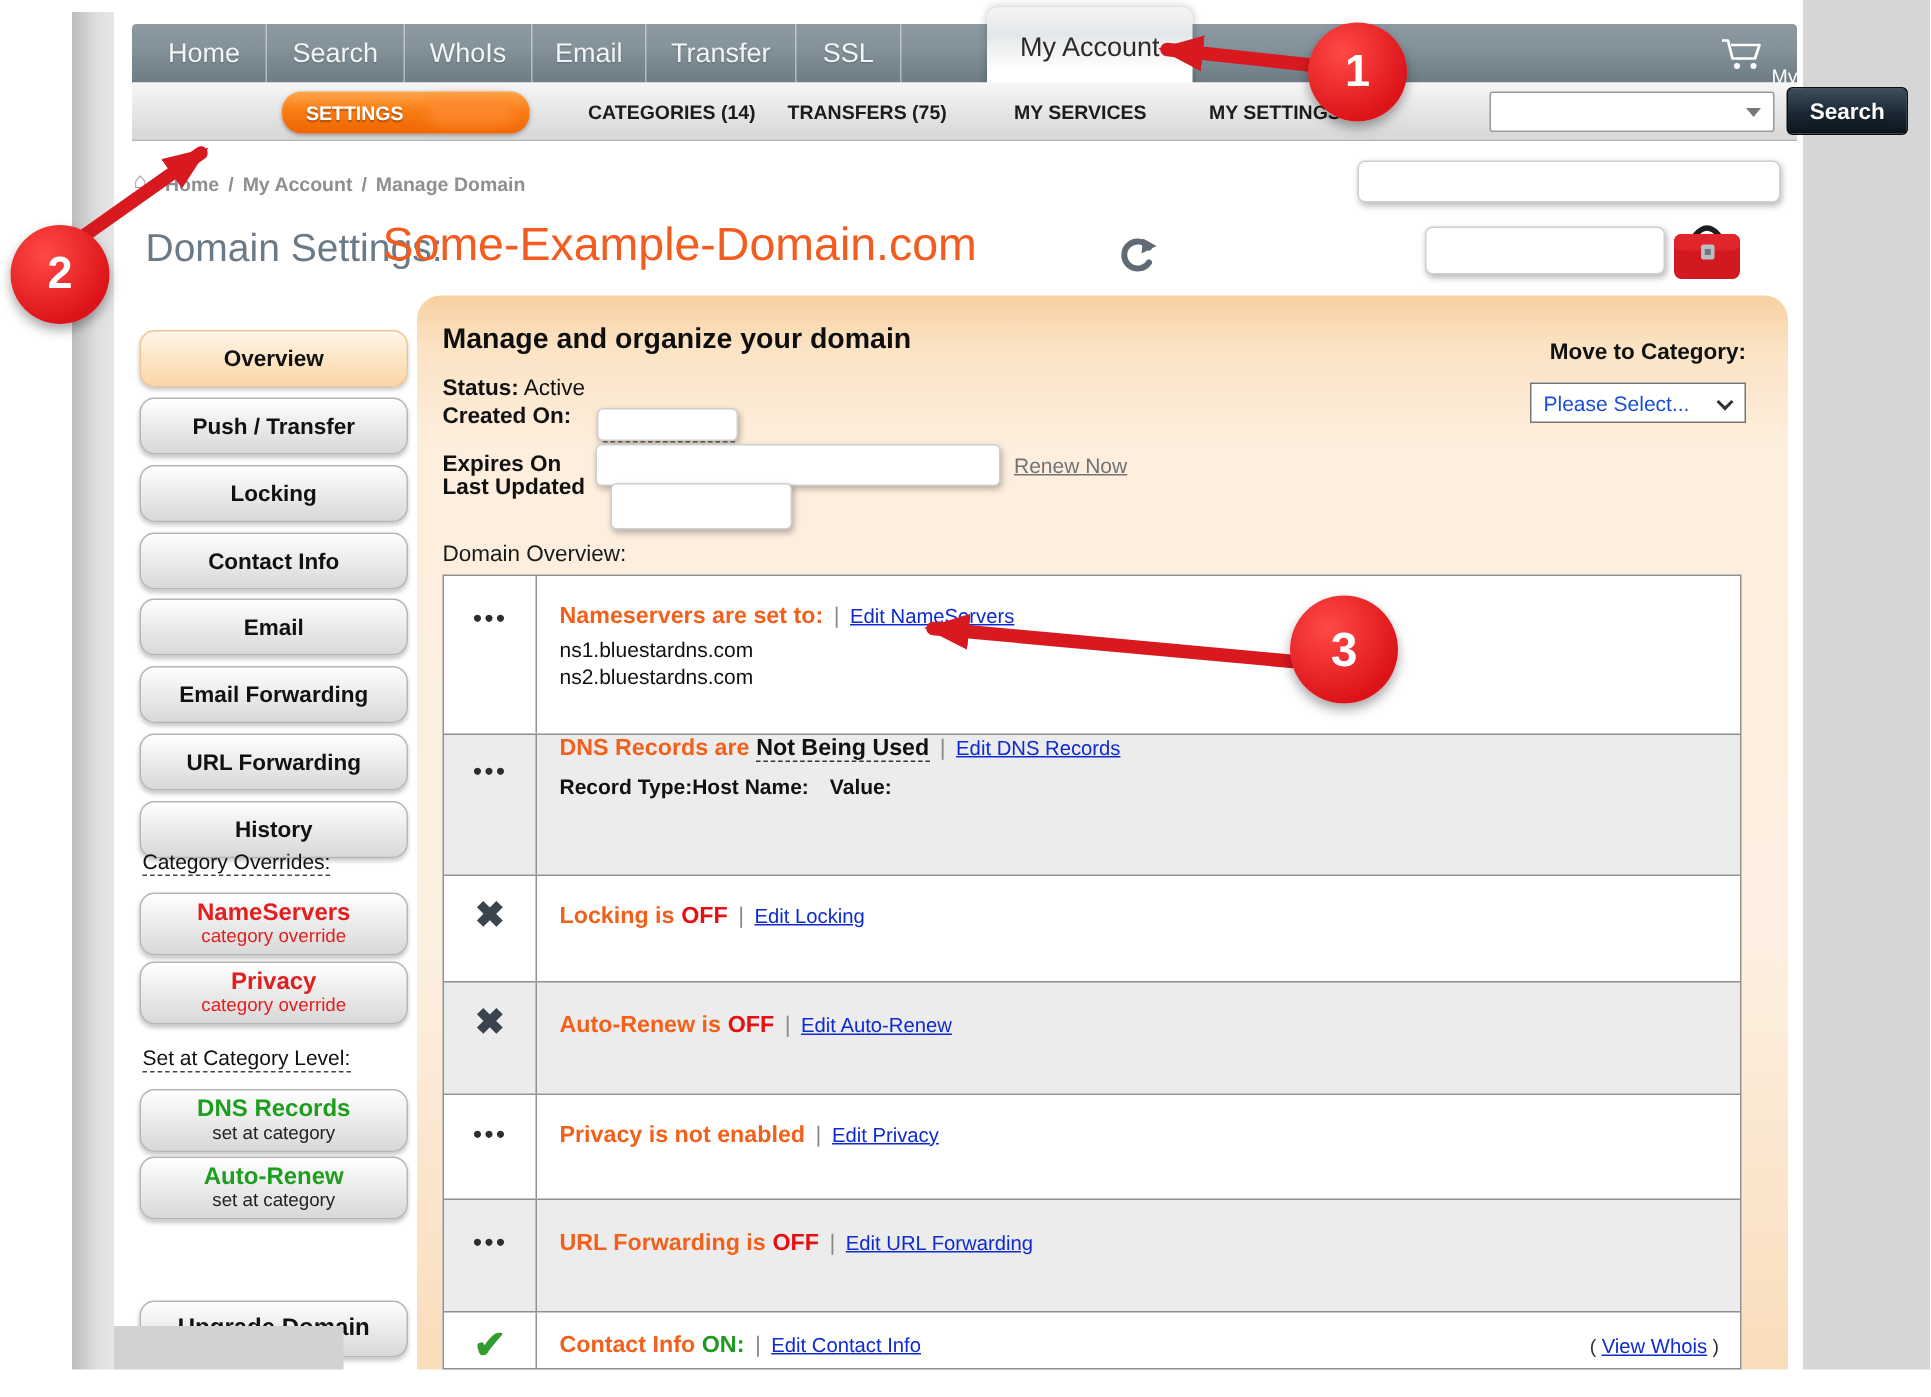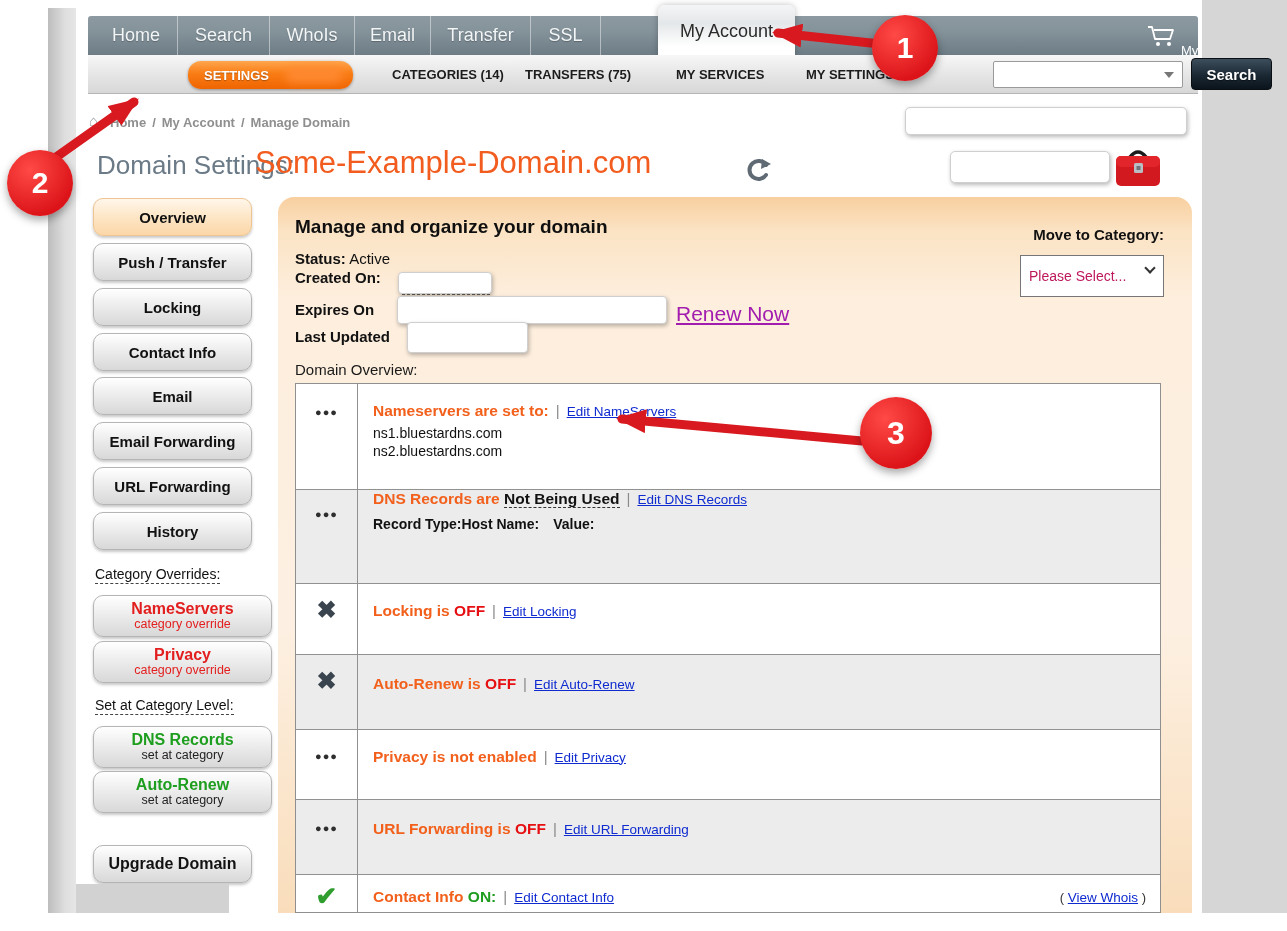--- a/index.html
+++ b/index.html
@@ -59,46 +59,46 @@
   .title-domain { position:absolute; left:255px; top:145px; font-size:31px; color:#f25c1e; }
   .refresh-svg { position:absolute; left:746px; top:157px; cursor:pointer; }
   .toolbox-svg { position:absolute; left:1112px; top:144px; cursor:pointer; }
 
   
   .panel { position:absolute; left:278px; top:197px; width:914px; height:716px;
            border-radius:16px 16px 0 0;
            background:linear-gradient(180deg,#f8cf9f 0px,#fbe3c4 34px,#fdeedd 100px,#fdf0e2 60%,#f9ddbb 100%); }
 
   
-  .side-btn { position:absolute; left:93px; width:159px; height:38px; border:1px solid #b5b5b5; border-radius:10px;
+  .side-btn { position:absolute; left:93px; width:179px; height:38px; border:1px solid #b5b5b5; border-radius:10px;
            background:linear-gradient(180deg,#ffffff,#ededed 45%,#d8d8d8); box-shadow:0 2px 3px rgba(0,0,0,.22);
            display:flex; align-items:center; justify-content:center; font-size:15px; font-weight:bold; color:#111;
-           cursor:pointer; }
+           cursor:pointer;margin-top:22px; }
   .side-btn.active { background:linear-gradient(180deg,#fff6ea,#fde4c2 55%,#fbd7a8); border-color:#eec492; }
   .side-head { position:absolute; left:95px; font-size:14px; color:#111; border-bottom:1px dashed #444;
            padding-bottom:1px; cursor:pointer; }
   .side-btn2 { position:absolute; left:93px; width:179px; height:42px; border:1px solid #b5b5b5; border-radius:10px;
            background:linear-gradient(180deg,#ffffff,#ededed 45%,#d8d8d8); box-shadow:0 2px 3px rgba(0,0,0,.22);
            display:flex; flex-direction:column; align-items:center; justify-content:center; line-height:1.05;
            cursor:pointer; }
   .ttl-red { font-size:16px; font-weight:bold; color:#e31e1e; }
   .sub-red { font-size:12.5px; color:#e31e1e; }
   .ttl-grn { font-size:16px; font-weight:bold; color:#1e9e1e; }
   .sub-blk { font-size:12.5px; color:#222; }
   .gray-cut { position:absolute; left:76px; top:884px; width:153px; height:29px; background:#d2d2d2; }
 
   
   .m-head { position:absolute; left:295px; top:216px; font-size:19px; font-weight:bold; color:#0f0f0f; }
   .m-line { position:absolute; left:295px; font-size:15px; color:#111; }
   .m-line b { font-weight:bold; }
   .dash-u { position:absolute; left:402px; top:294px; width:88px; border-bottom:1px dashed #666; }
-  .renew { position:absolute; left:676px; top:302px; font-size:21px; color:#a21caf; text-decoration:underline; cursor:pointer; }
+  .renew { position:absolute; left:676px; top:302px; font-size:14px; color:#737373; text-decoration:underline; cursor:pointer; }
   .mv-label { position:absolute; left:950px; top:226px; width:214px; text-align:right; font-size:15px; font-weight:bold; color:#111; }
-  .mv-select { position:absolute; left:1020px; top:255px; width:144px; height:42px; background:#fff;
-           border:1px solid #767676; font-size:14px; color:#be185d; display:flex; align-items:center; padding-left:8px; cursor:pointer; }
+  .mv-select { position:absolute; left:1020px; top:255px; width:144px; height:27px; background:#fff;
+           border:1px solid #767676; font-size:14px; color:#1d4ed8; display:flex; align-items:center; padding-left:8px; cursor:pointer; }
   .mv-chev { position:absolute; right:9px; top:8px; width:8px; height:8px; border-right:2px solid #333; border-bottom:2px solid #333; transform:rotate(45deg); }
 
   
   .otable { position:absolute; left:295px; top:383px; width:866px; height:530px; background:#fff;
             border:1px solid #8f8f8f; display:flex; flex-direction:column; overflow:hidden; }
   .orow { display:flex; position:relative; }
   .orow + .orow { border-top:1px solid #919191; }
   .orow.alt { background:#ececec; }
   .oicon { width:62px; flex:0 0 62px; border-right:1px solid #919191; display:flex; justify-content:center; }
   .dots { font-size:11px; letter-spacing:1px; color:#2e2e2e; padding-top:22px; }
@@ -221,21 +221,21 @@
   <div class="m-line" style="top:250px;">
     <b>Status:</b>
     <span>Active</span>
   </div>
   <div class="m-line" style="top:269px;">
     <b>Created On:</b>
   </div>
   <div class="m-line" style="top:301px;">
     <b>Expires On</b>
   </div>
-  <div class="m-line" style="top:328px;">
+  <div class="m-line" style="top:316px;">
     <b>Last Updated</b>
   </div>
   <div class="dash-u"></div>
   <div class="redact" style="left:398px;top:272px;width:94px;height:22px;border-radius:4px;"></div>
   <div class="redact" style="left:397px;top:296px;width:270px;height:28px;border-radius:4px;"></div>
   <div class="redact" style="left:407px;top:322px;width:121px;height:31px;border-radius:4px;"></div>
   <a class="renew">Renew Now</a>
   <div class="m-line" style="top:361px;color:#1a1a1a;">Domain Overview:</div>
 
   <div class="mv-label">Move to Category:</div>

